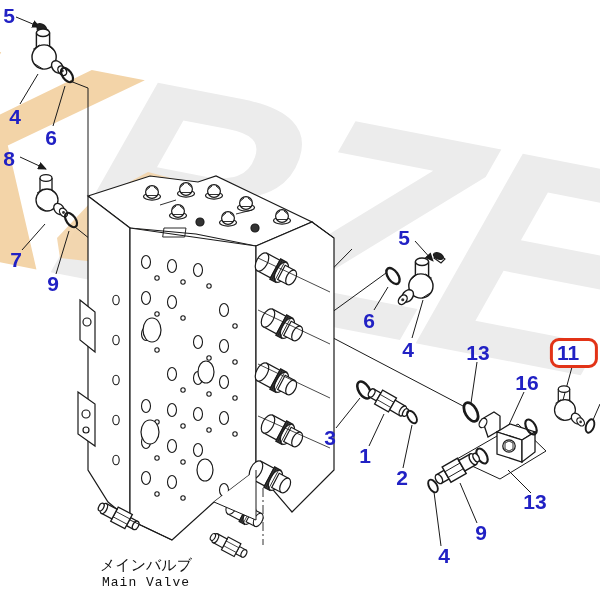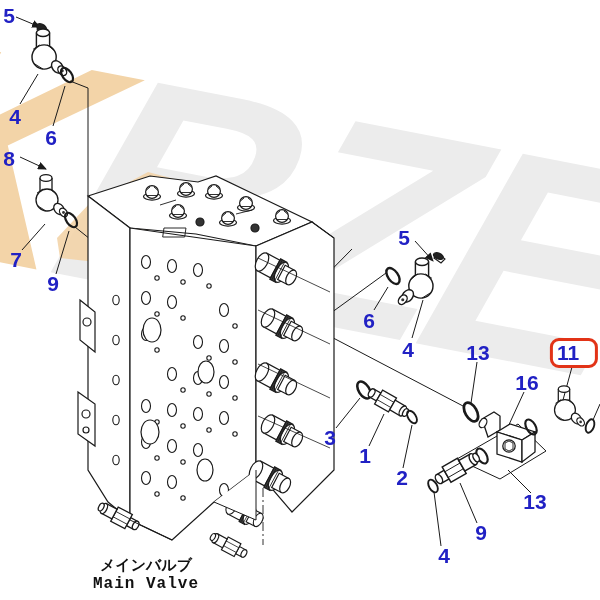--- a/index.html
+++ b/index.html
@@ -16,23 +16,23 @@
   #drawing{position:absolute;left:0;top:0;z-index:1;}
   
   .callout{position:absolute;transform:translate(-50%,-50%);z-index:2;
            color:var(--label-color,#2121c4);font-size:21px;font-weight:700;line-height:1;
            background:transparent;cursor:pointer;}
   .callout.boxed{border:3px solid var(--highlight,#e23317);border-radius:9px;
                  background:#fff;padding:1px 16px 2px 4px;}
   
   .caption{position:absolute;transform:translate(-50%,0);z-index:2;color:#111;
            font-family:"Liberation Mono","DejaVu Sans Mono",monospace;
-           font-weight:bold;text-align:center;white-space:nowrap;}
+           font-weight:normal;text-align:center;white-space:nowrap;}
   .caption-jp{font-size:15px;letter-spacing:0px;}
-  .caption-en{font-size:16px;letter-spacing:1px;}
+  .caption-en{font-size:13px;letter-spacing:1px;}
 </style>
 </head>
 <body>
 
 <div id="stage" style="--label-color: #2121c4; --highlight: #e23317; --wm-gray: #ececec; --wm-accent: #f3d4a8;">
 
   <div class="watermark"><span class="wm-k">K</span><span class="wm-rest">BZE</span></div>
 
   <svg id="drawing" width="600" height="600" viewBox="0 0 600 600">
     <defs>

